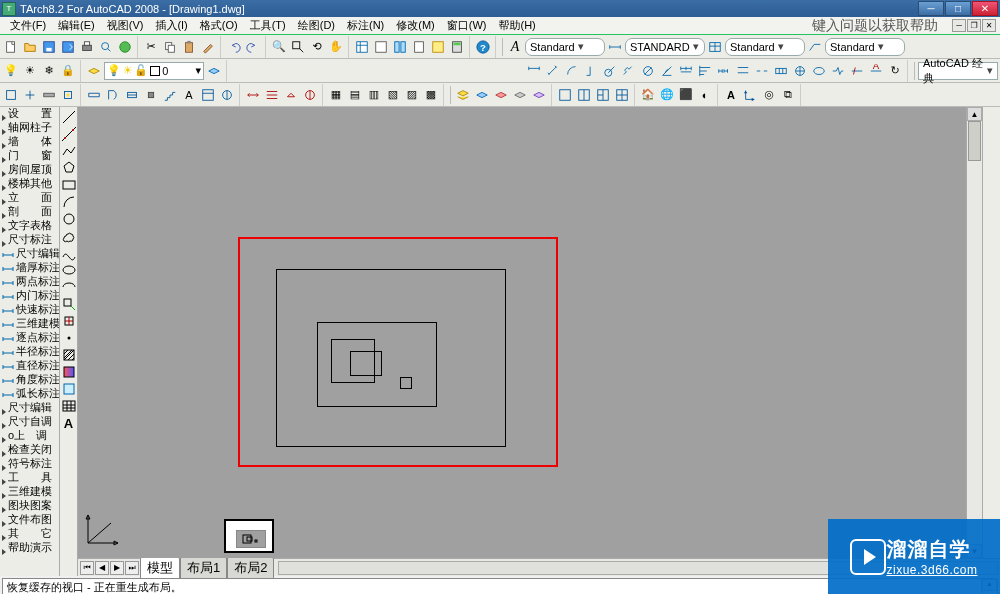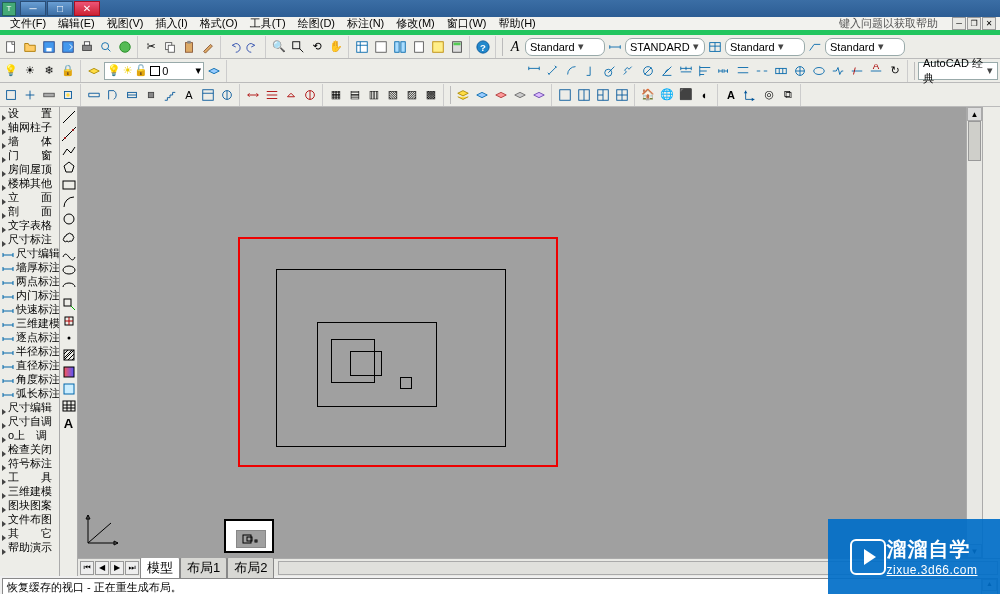--- a/index.html
+++ b/index.html
@@ -7,24 +7,24 @@
     
     
     .titlebar { height: 17px; background: linear-gradient(#3b6ea5, #2c5d94); display: flex; align-items: center; color: #fff; padding: 0 2px; }
     .titlebar .app-icon { width: 14px; height: 14px; background: #4a7; margin-right: 4px; display:flex; align-items:center; justify-content:center; font-size:8px; color:#fff; border:1px solid #265; }
     .titlebar .title { flex: 1; font-size: 11px; }
     .win-btns { display: flex; gap: 1px; }
     .win-btn { width: 26px; height: 15px; background: linear-gradient(#6a9fd4,#3b6ea5); border: 1px solid #2a4d76; display: flex; align-items: center; justify-content: center; color: #fff; font-size: 10px; }
     .win-btn.close { background: linear-gradient(#e57,#c23); border-color:#a12; }
     
     
-    .menubar { height: 18px; background: #f2f2ee; border-bottom: 5px solid #22c55e; display: flex; align-items: center; padding: 0 4px; gap: 0; }
+    .menubar { height: 18px; background: #f2f2ee; border-bottom: 1px solid #22c55e; display: flex; align-items: center; padding: 0 4px; gap: 0; }
     .menubar .menu-item { padding: 1px 6px; cursor: default; }
     .menubar .spacer { flex: 1; }
-    .menubar .help-hint { color: #555; font-size: 11px; padding-right: 8px; }
+    .menubar .help-hint { color: #555; font-size: 14px; padding-right: 8px; }
     .menubar .mdi-btns { display:flex; gap:1px; margin-left:6px; }
     .menubar .mdi-btn { width:14px; height:13px; border:1px solid #999; background:#e8e8e4; font-size:8px; display:flex; align-items:center; justify-content:center; }
     
     
     .toolbar-row { height: 24px; background: #edede8; border-bottom: 1px solid #bbb; display: flex; align-items: center; padding: 0 2px; gap: 1px; }
     .tb-group { display: flex; align-items: center; gap: 1px; border-right: 1px solid #ccc; padding-right: 3px; margin-right: 3px; height: 22px; }
     .tb-btn { width: 18px; height: 18px; border: 1px solid transparent; display: flex; align-items: center; justify-content: center; font-size: 11px; background: transparent; }
     .tb-btn svg { width: 14px; height: 14px; }
     .tb-sep { width: 1px; height: 18px; background: #bbb; margin: 0 2px; }
     .combo { height: 18px; border: 1px solid #9aa; background: #fff; display: flex; align-items: center; padding: 0 2px 0 4px; font-size: 11px; }
@@ -79,20 +79,21 @@
     
     .tb-combo-style { width:80px;border-radius:7px; }
     
     .layer-swatch-row { display: flex; align-items: center; gap: 2px; width: 100px; height: 18px; border: 1px solid #9aa; background: #fff; padding: 0 2px; font-size:10px; }
   </style>
 </head>
 <body>
 
 <div class="titlebar">
   <div class="app-icon">T</div>
+  <div class="title">TArch8.2 For AutoCAD 2008 - [Drawing1.dwg]</div>
   <div class="win-btns">
     <div class="win-btn">─</div>
     <div class="win-btn">□</div>
     <div class="win-btn close">✕</div>
   </div>
 </div>
 
 <div class="menubar">
   <span class="menu-item">文件(F)</span>
   <span class="menu-item">编辑(E)</span>

